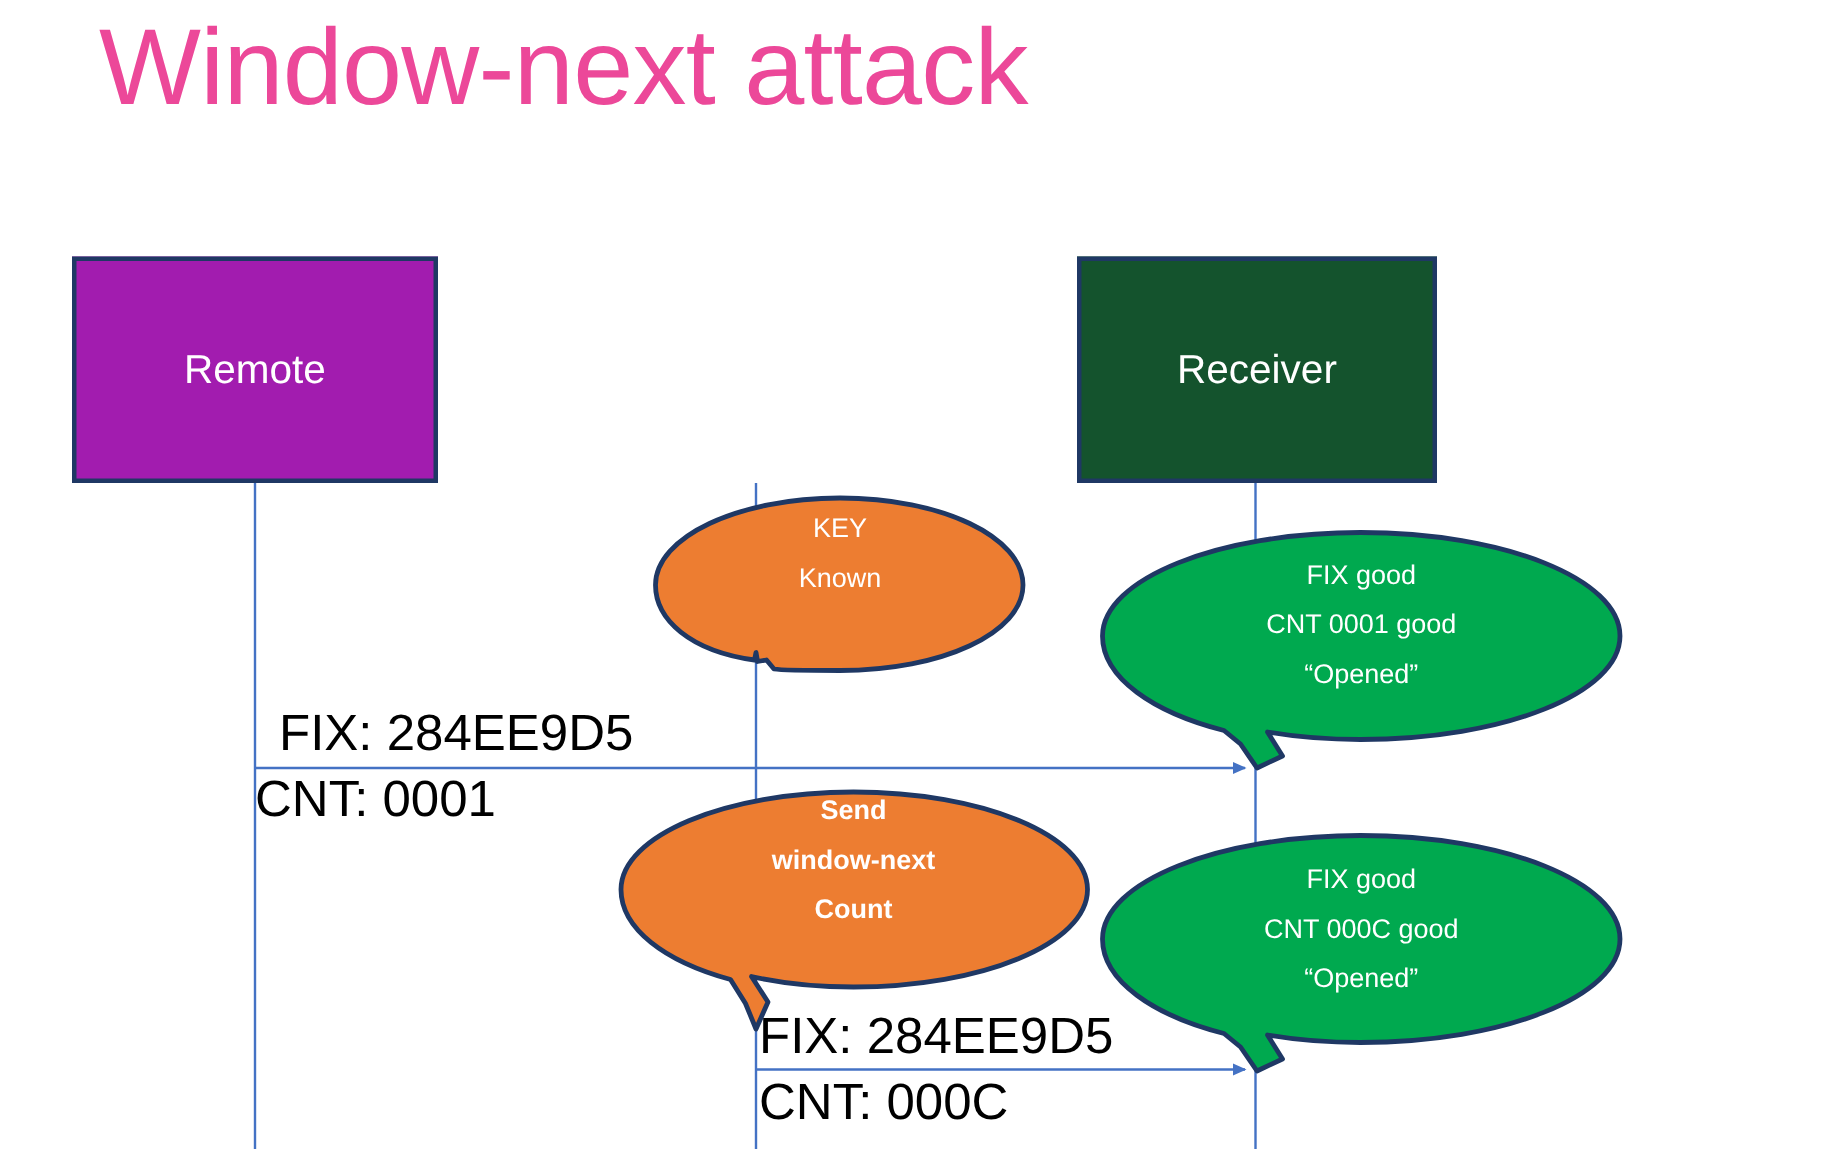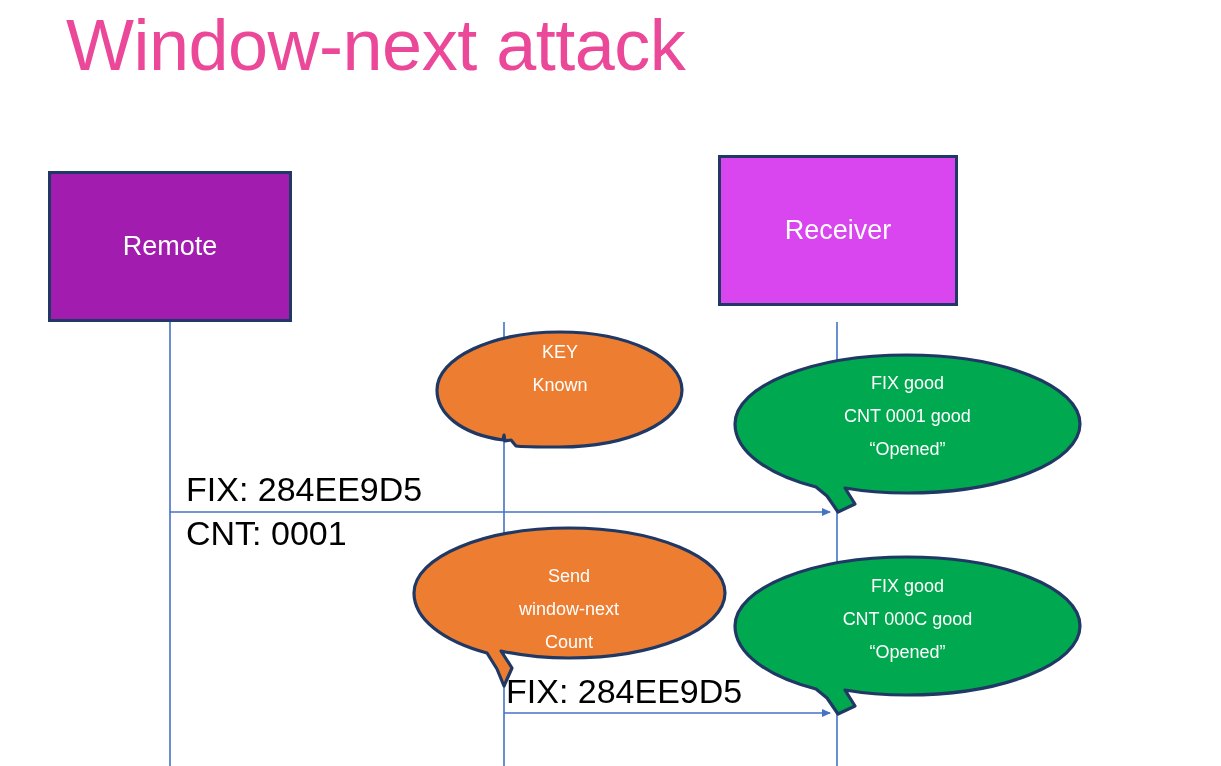--- a/index.html
+++ b/index.html
@@ -39,55 +39,55 @@
     border: 3px solid #1F3864;
     display: flex;
     align-items: center;
     justify-content: center;
     color: #ffffff;
     font-size: 27px;
     font-weight: 400;
   }
   #actor-remote   { left: 48px;  top: 171px; width: 244px; height: 151px; background: #a21caf; }
   #actor-flipper  { left: 384px; top: 171px; width: 241px; height: 151px; background: #ED7D31; }
-  #actor-receiver { left: 718px; top: 155px; width: 240px; height: 151px; background: #d946ef; }
+  #actor-receiver { left: 718px; top: 171px; width: 240px; height: 151px; background: #14532d; }
 
   
   #diagram-svg {
     position: absolute;
     left: 0; top: 0;
     width: 1221px;
     height: 766px;
     pointer-events: none;
   }
 
   
   .bubble-text {
     position: absolute;
     color: #ffffff;
     font-size: 18px;
     line-height: 33px;
     text-align: center;
     white-space: pre-line;
   }
   #bubble-text-key-known      { left: 437px; top: 336px; width: 246px; }
-  #bubble-text-send-window    { left: 414px; top: 560px; width: 310px; }
+  #bubble-text-send-window    { left: 414px; top: 524px; width: 310px; font-weight: bold; }
   #bubble-text-receiver-1     { left: 735px; top: 367px; width: 345px; }
   #bubble-text-receiver-2     { left: 735px; top: 570px; width: 345px; }
 
   
   .msg-label {
     position: absolute;
     color: #000000;
     font-size: 34px;
     line-height: 34px;
     white-space: nowrap;
   }
   #msg1-fix { left: 186px; top: 472px; }
-  #msg1-cnt { left: 186px; top: 516px; text-align: center; }
+  #msg1-cnt { left: 170px; top: 516px; text-align: center; }
   #msg2-fix { left: 506px; top: 674px; }
   #msg2-cnt { left: 506px; top: 718px; }
 </style>
 </head>
 <body>
 
 <div id="slide">
 
   <div class="slide-title">Window-next attack</div>
 
@@ -169,14 +169,15 @@
 Count</div>
 
   <div class="bubble-text" id="bubble-text-receiver-2">FIX good
 CNT 000C good
 “Opened”</div>
 
   <div class="msg-label" id="msg1-fix">FIX: 284EE9D5</div>
   <div class="msg-label" id="msg1-cnt">CNT: 0001</div>
 
   <div class="msg-label" id="msg2-fix">FIX: 284EE9D5</div>
+  <div class="msg-label" id="msg2-cnt">CNT: 000C</div>
 
 </div>
 
 </body></html>

